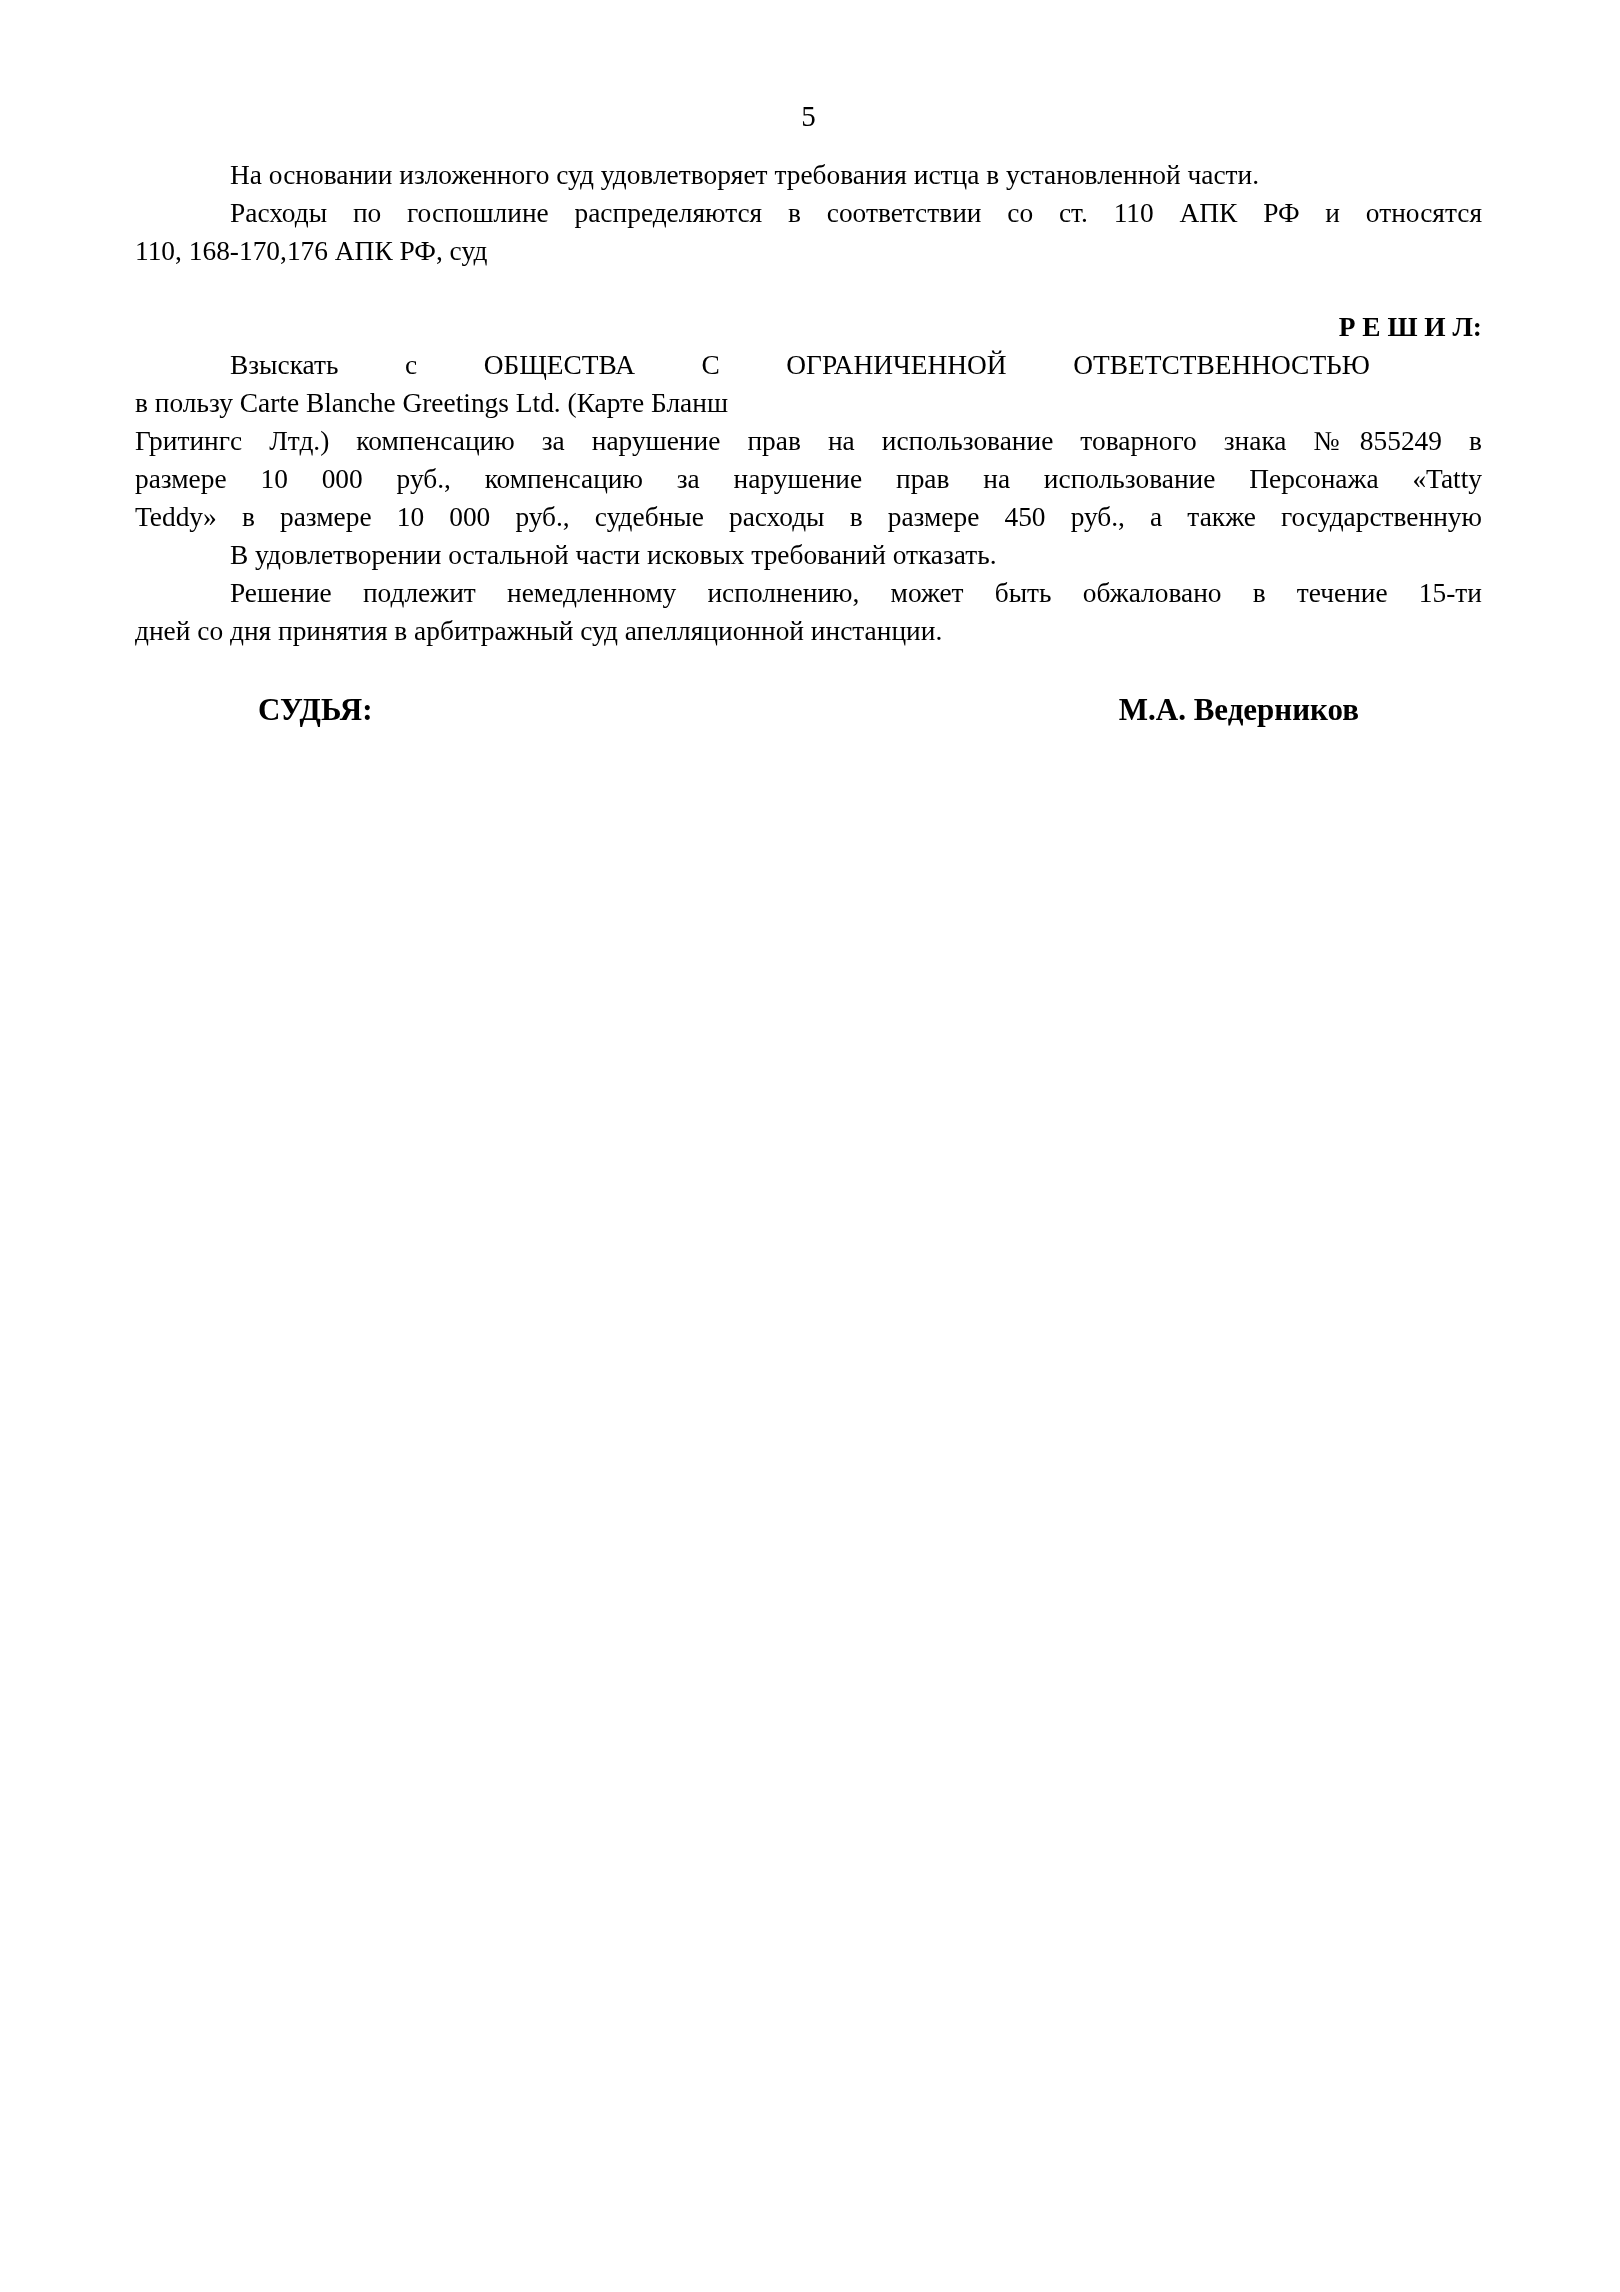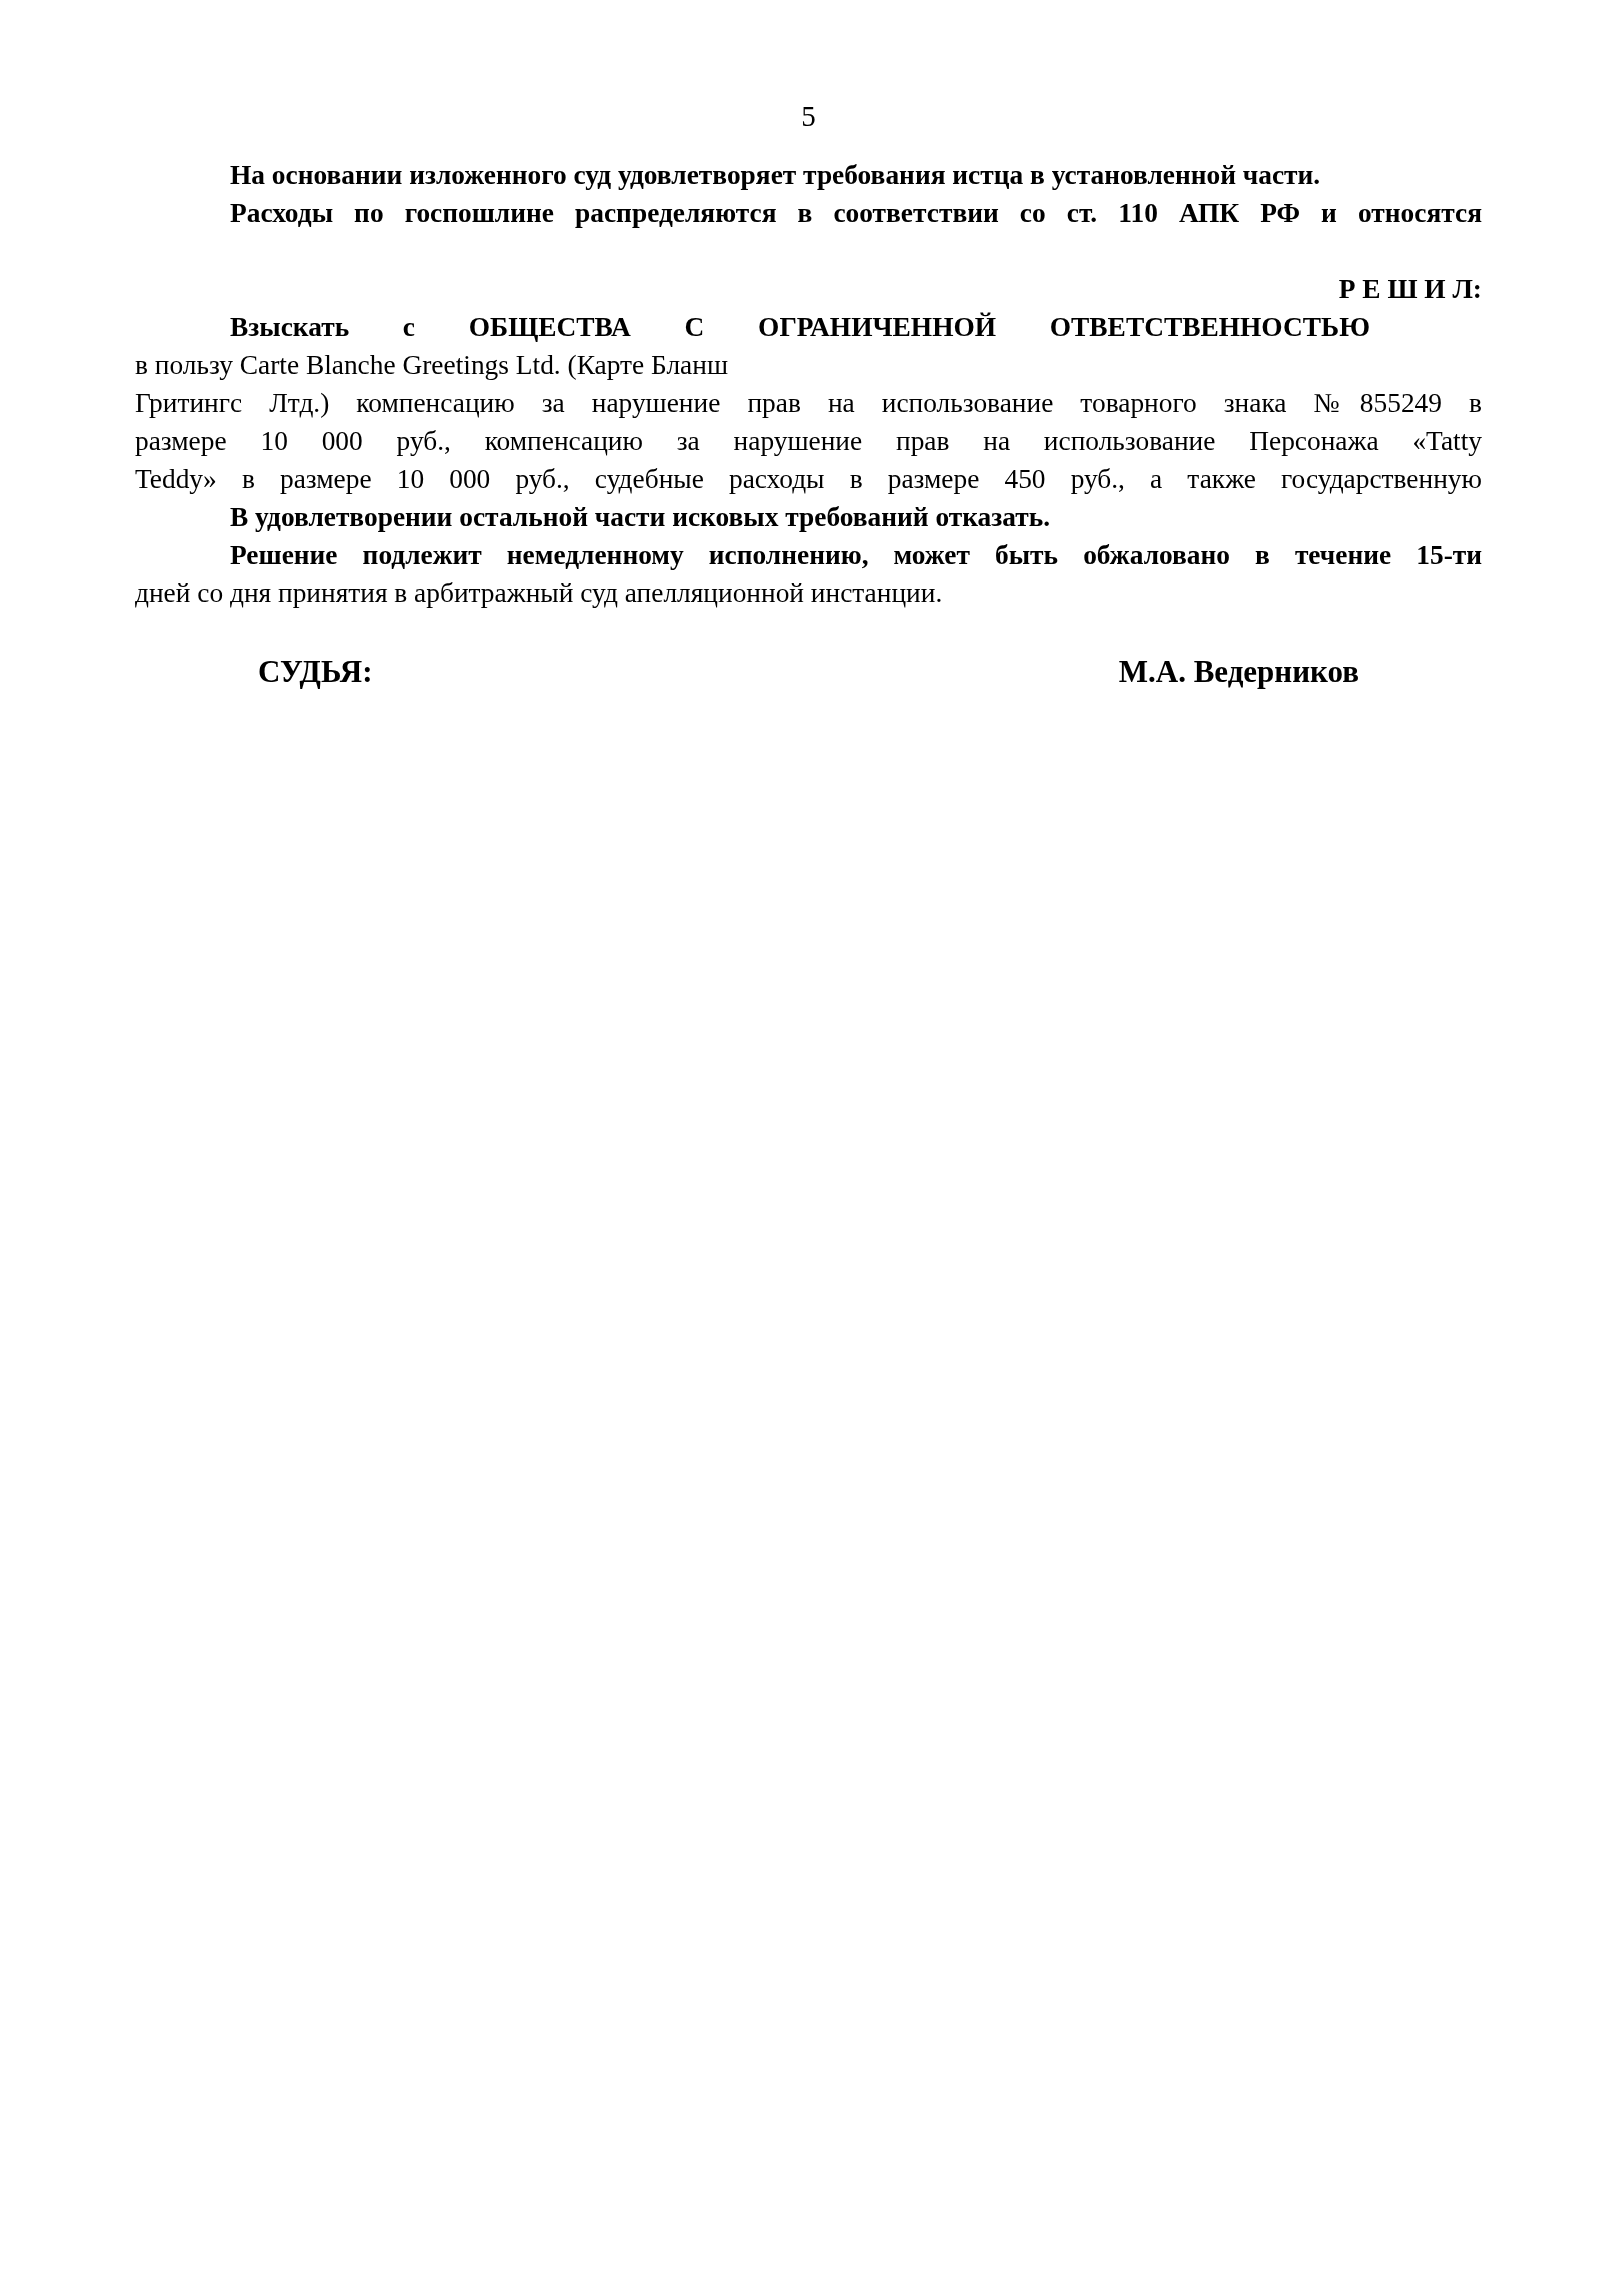--- a/index.html
+++ b/index.html
@@ -16,21 +16,21 @@
     box-sizing: border-box;
     padding: 97px 138px 0 135px;
     overflow: hidden;
   }
   .pageno {
     text-align: center;
     font-size: 29px;
     margin-bottom: 20.6px;
   }
   .ln { white-space: normal; }
-  .ind { text-indent: 95px; font-weight: bold; }
+  .ind { text-indent: 95px; }
   .just {
     text-align: justify;
     text-align-last: justify;
     -moz-text-align-last: justify;
     text-justify: inter-word;
   }
   .right { text-align: left; }
   .w-short { margin-right: 112px; }
   .blank { height: 38px; }
   .head {
@@ -52,20 +52,21 @@
 </style>
 </head>
 <body>
 
 <div class="page">
 
   <div class="pageno">5</div>
 
   <div class="ln ind">На основании изложенного суд удовлетворяет требования истца в установленной части.</div>
   <div class="ln ind just">Расходы по госпошлине распределяются в соответствии со ст. 110 АПК РФ и относятся</div>
+  <div class="ln">110, 168-170,176 АПК РФ, суд</div>
 
   <div class="blank"></div>
 
   <div class="ln head">Р Е Ш И Л:</div>
 
   <div class="ln ind just w-short">Взыскать с ОБЩЕСТВА С ОГРАНИЧЕННОЙ ОТВЕТСТВЕННОСТЬЮ</div>
   <div class="ln right">в пользу Carte Blanche Greetings Ltd. (Карте Бланш</div>
   <div class="ln just">Гритингс Лтд.) компенсацию за нарушение прав на использование товарного знака №855249 в</div>
   <div class="ln just">размере 10 000 руб., компенсацию за нарушение прав на использование Персонажа «Tatty</div>
   <div class="ln just">Teddy» в размере 10 000 руб., судебные расходы в размере 450 руб., а также государственную</div>

